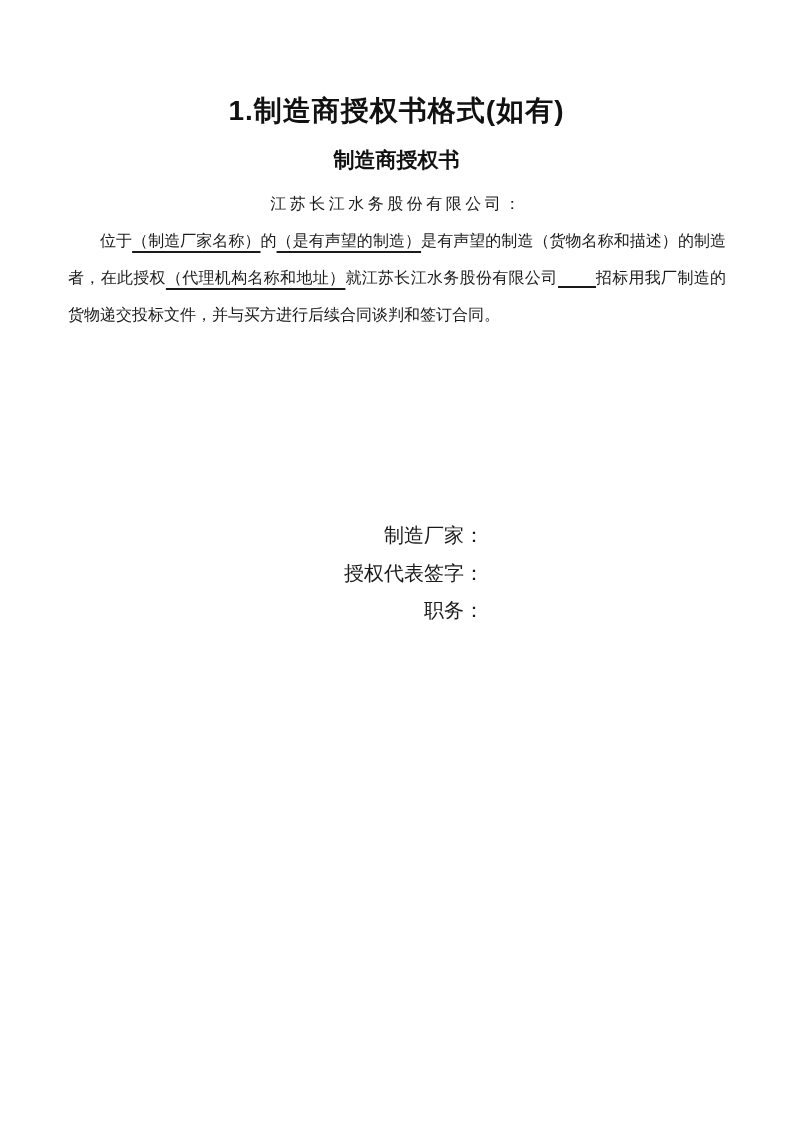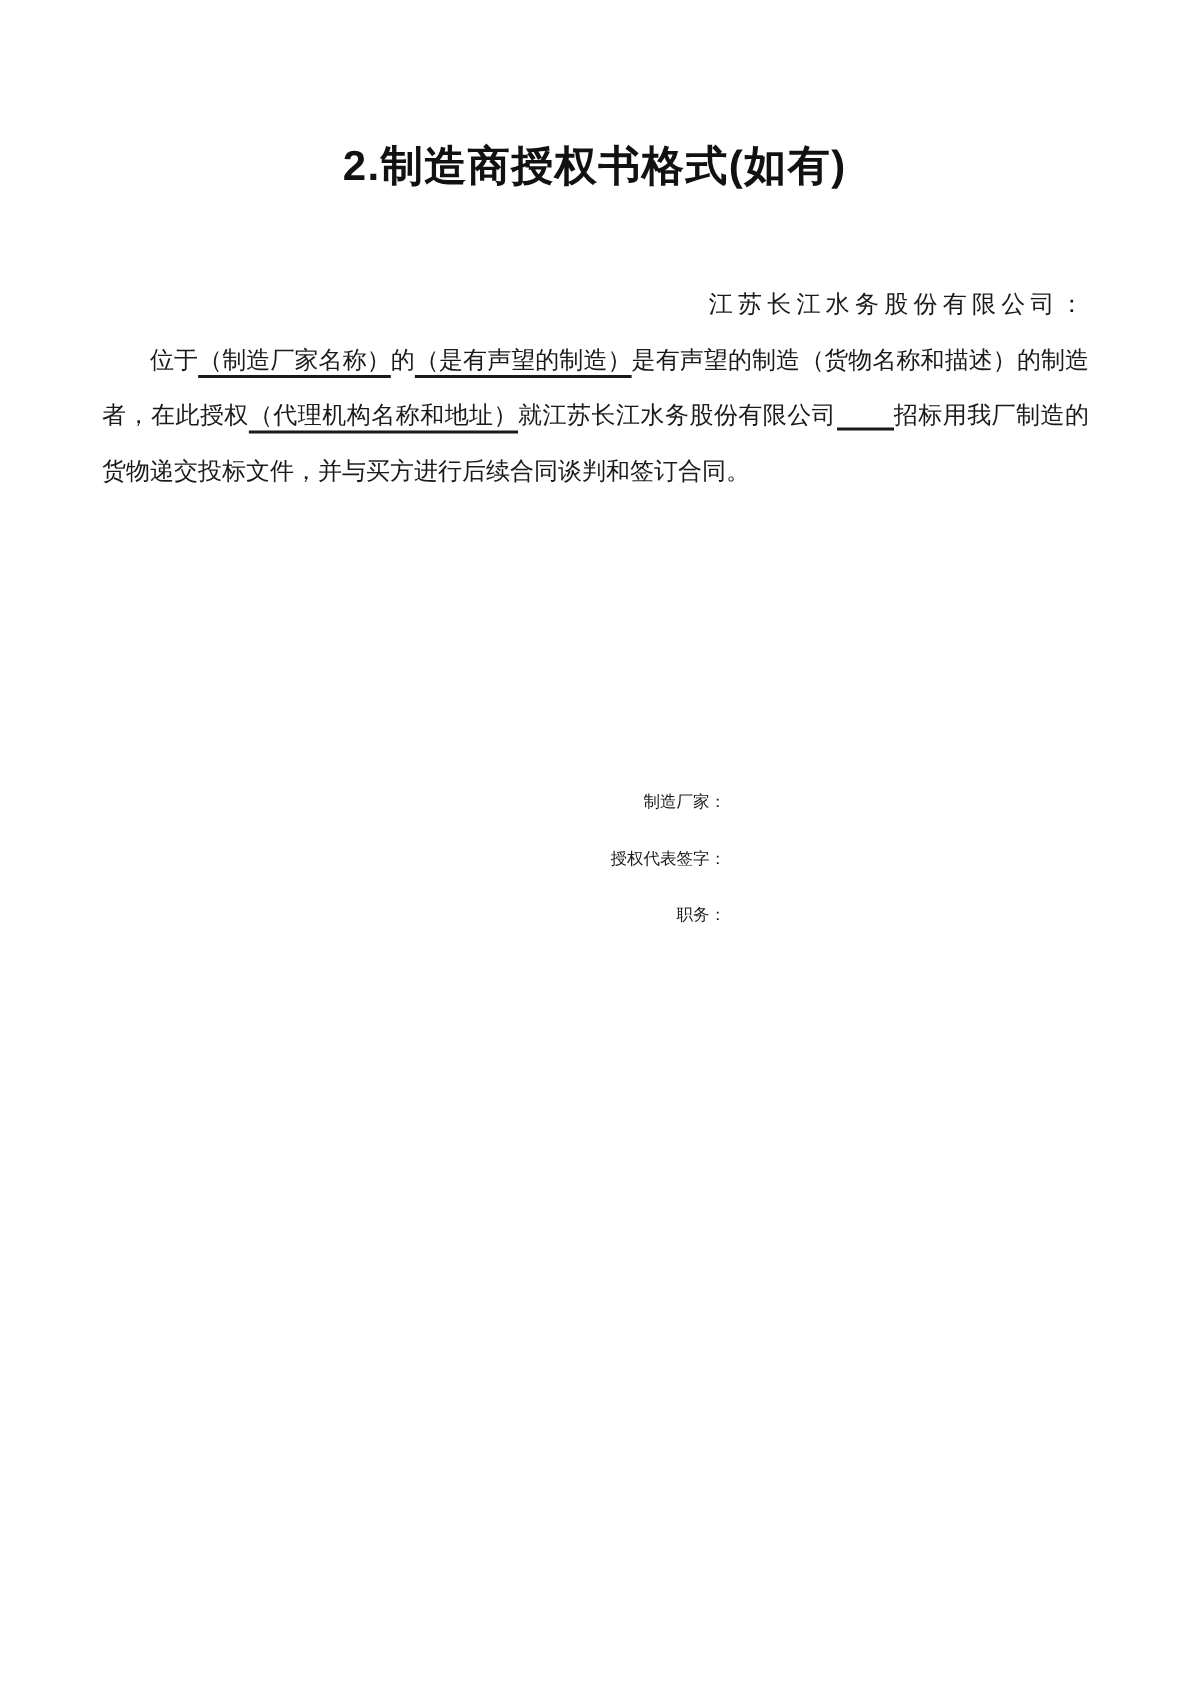--- a/index.html
+++ b/index.html
@@ -50,21 +50,21 @@
     left: 68px;
     width: 658px;
     font-size: 16px;
     line-height: 37px;
   }
   .doc-body p {
     margin: 0;
   }
   .salutation {
     letter-spacing: 3.5px;
-    text-align: right;
+    text-align: center;
   }
   .para {
     text-indent: 32px;
     text-align: justify;
     text-justify: inter-character;
   }
   .fill-in {
     text-decoration: underline;
     text-decoration-thickness: 1.5px;
     text-underline-offset: 4.5px;
@@ -76,41 +76,42 @@
     height: 1.5px;
     background: #1a1a1a;
     vertical-align: -4.5px;
   }
   .signature-block {
     position: absolute;
     top: 517px;
     left: 68px;
     width: 416px;
     text-align: right;
-    font-size: 11px;
+    font-size: 20px;
     line-height: 37.5px;
   }
   .page-number {
     position: absolute;
     top: 1038px;
     left: 0;
     width: 100%;
     text-align: center;
     font-size: 13px;
     line-height: 16px;
     color: #222222;
   }
 </style>
 </head>
 <body>
 
 <div class="page">
 
-  <h1 class="doc-title">2.制造商授权书格式(如有)</h1>
+  <h1 class="doc-title">1.制造商授权书格式(如有)</h1>
 
+  <h2 class="doc-subtitle">制造商授权书</h2>
 
   <div class="doc-body">
 
     <p class="salutation">江苏长江水务股份有限公司：</p>
 
     <p class="para"><span>位于</span><span class="fill-in">（制造厂家名称）</span><span>的</span><span class="fill-in">（是有声望的制造）</span><span>是有声望的制造（货物名称和描述）的制造者，在此授权</span><span class="fill-in">（代理机构名称和地址）</span><span>就江苏长江水务股份有限公司</span><span class="blank-line"></span><span>招标用我厂制造的货物递交投标文件，并与买方进行后续合同谈判和签订合同。</span></p>
 
 
   </div>
 

